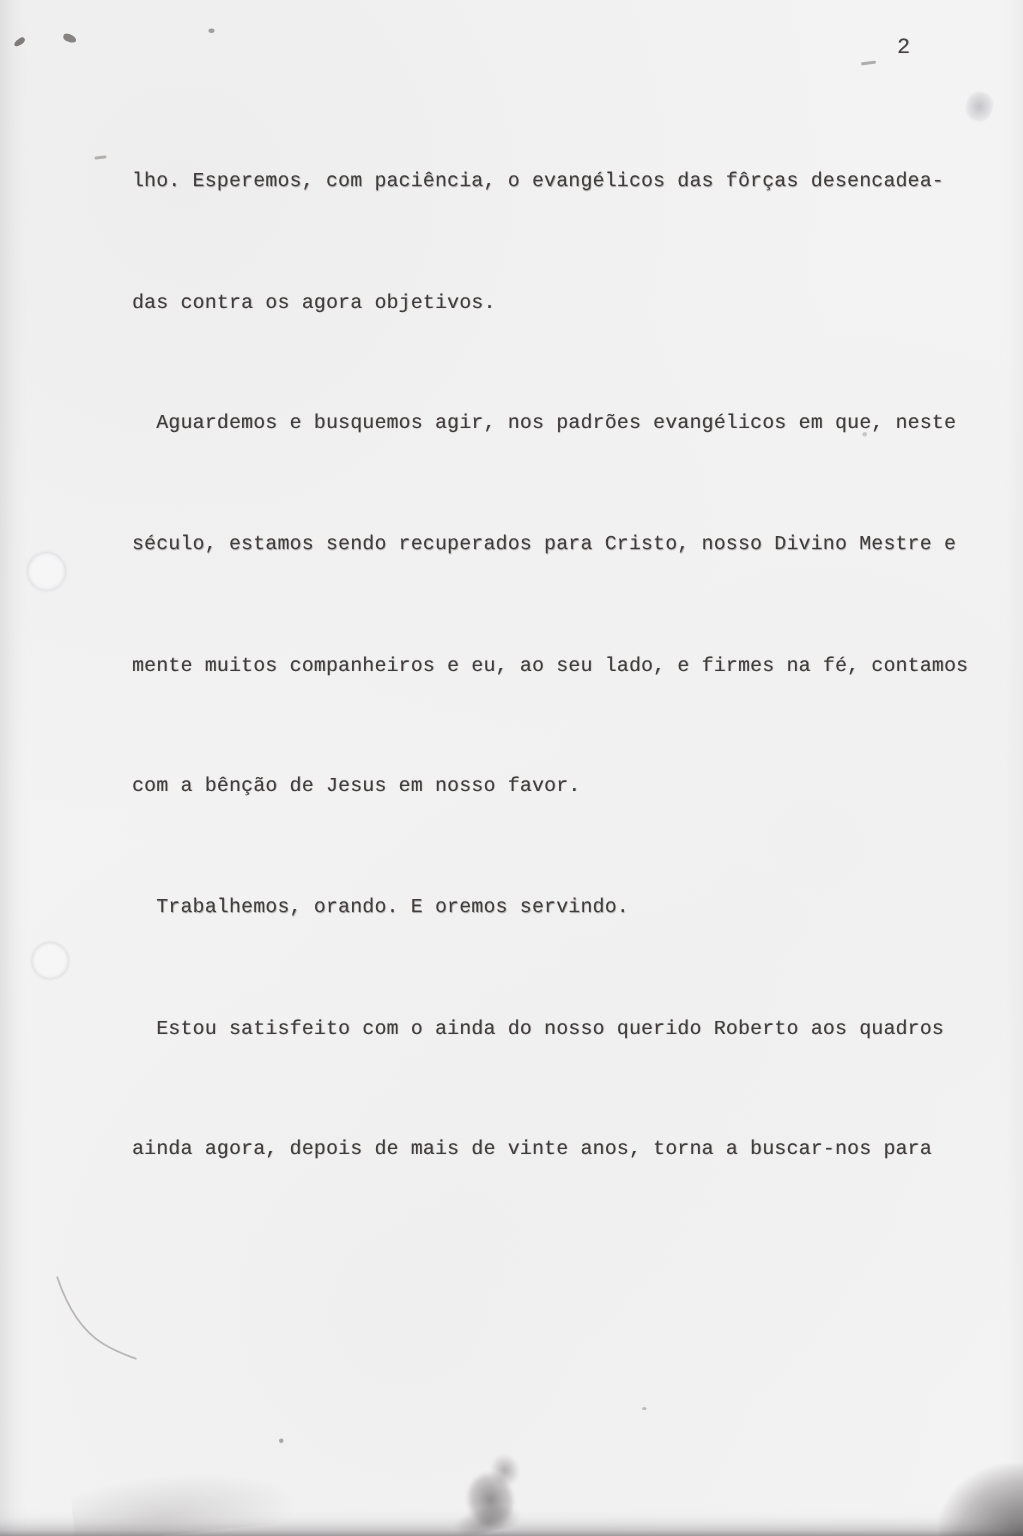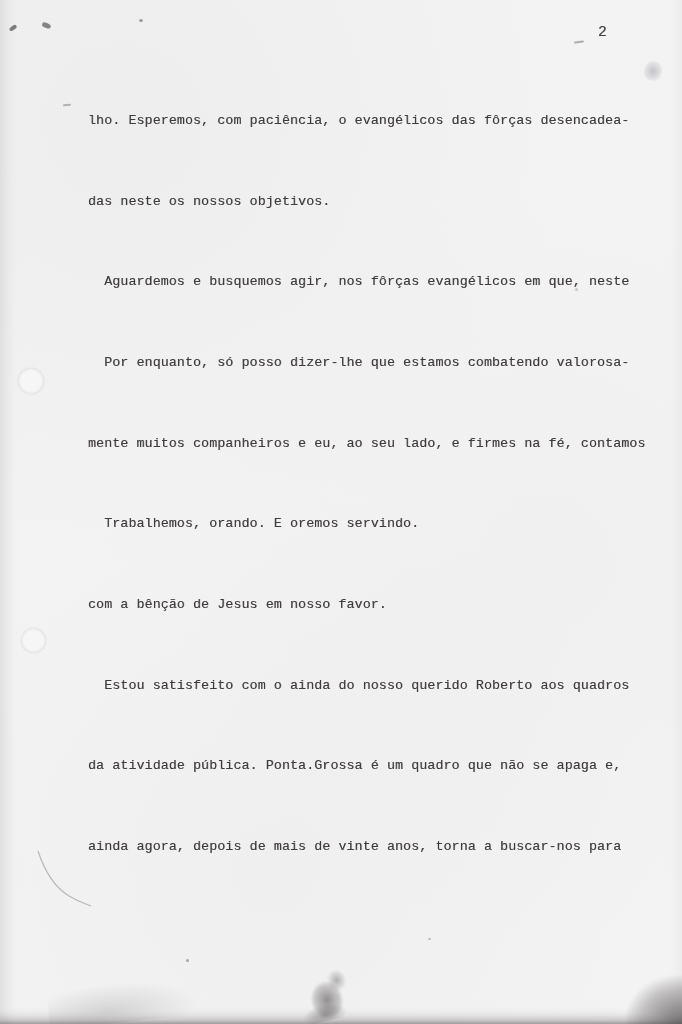--- a/index.html
+++ b/index.html
@@ -122,28 +122,27 @@
 </head>
 <body>
 
 <div class="page">
 
   <div class="page-number">2</div>
   <div class="artifact pencil-dash"></div>
 
   <main class="text-block">
     <div class="line">lho. Esperemos, com paciência, o evangélicos das fôrças desencadea-</div>
-    <div class="line">das neste os nossos objetivos.</div>
-    <div class="line">  Aguardemos e busquemos agir, nos fôrças evangélicos em que, neste</div>
-    <div class="line">  Por enquanto, só posso dizer-lhe que estamos combatendo valorosa-</div>
+    <div class="line">das contra os agora objetivos.</div>
+    <div class="line">  Aguardemos e busquemos agir, nos padrões evangélicos em que, neste</div>
+    <div class="line">século, estamos sendo recuperados para Cristo, nosso Divino Mestre e</div>
     <div class="line">mente muitos companheiros e eu, ao seu lado, e firmes na fé, contamos</div>
+    <div class="line">com a bênção de Jesus em nosso favor.</div>
     <div class="line">  Trabalhemos, orando. E oremos servindo.</div>
-    <div class="line">com a bênção de Jesus em nosso favor.</div>
     <div class="line">  Estou satisfeito com o ainda do nosso querido Roberto aos quadros</div>
-    <div class="line">da atividade pública. Ponta.Grossa é um quadro que não se apaga e,</div>
     <div class="line">ainda agora, depois de mais de vinte anos, torna a buscar-nos para</div>
     
     
     
     
     
     
     
     
     

